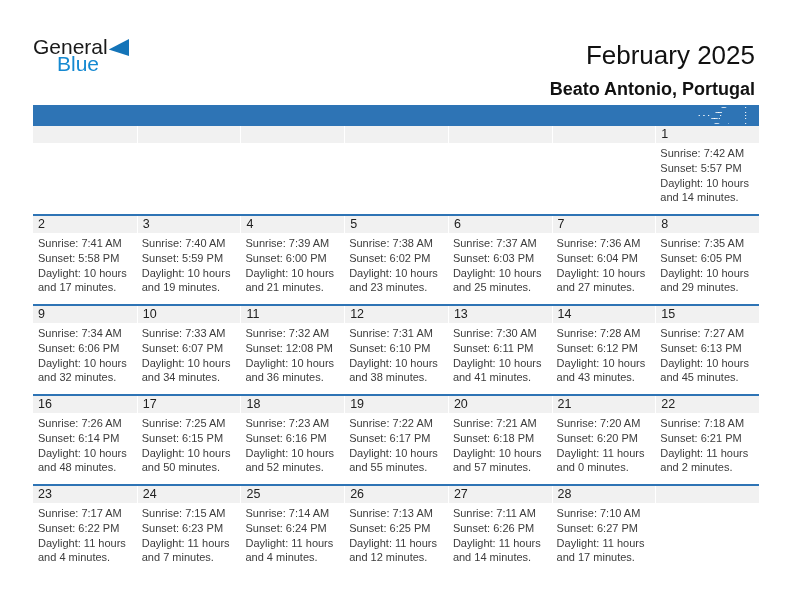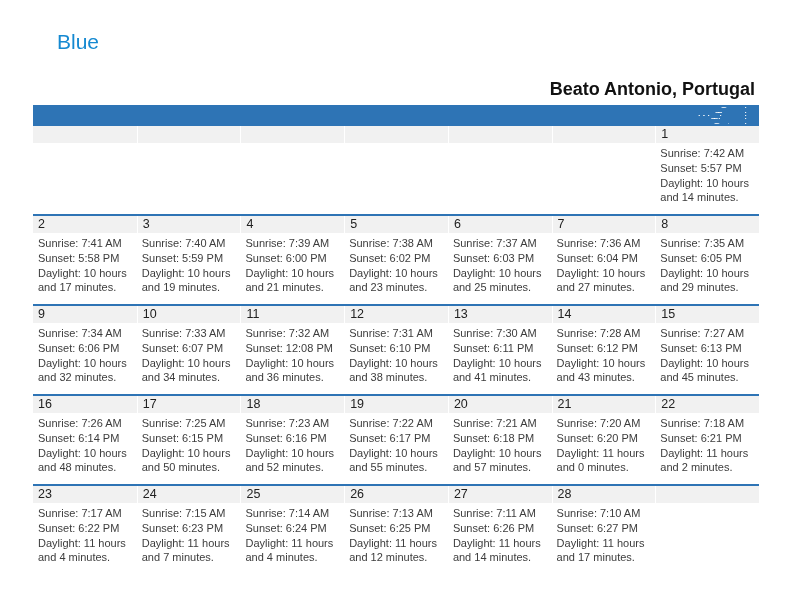--- a/index.html
+++ b/index.html
@@ -29,23 +29,28 @@
             font-size:12.5px;color:#222;padding-left:5px;}
   .cell + .cell .day-band{border-left:1px solid #ffffff;}
   .cell-details{padding:3px 3px 0 5px;font-size:11px;line-height:14.8px;color:#3c3c3c;}
 </style>
 </head>
 <body>
 
 <div class="page">
 
   <div class="logo">
+    <div class="logo-top">
+      <span class="logo-general">General</span>
+      <span class="logo-triangle"></span>
+    </div>
     <div class="logo-blue">Blue</div>
   </div>
 
+  <div class="title">February 2025</div>
   <div class="subtitle">Beato Antonio, Portugal</div>
 
   <div class="calendar">
     <div class="weekday-row">
         <div class="weekday">Sunday</div>
         <div class="weekday">Monday</div>
         <div class="weekday">Tuesday</div>
         <div class="weekday">Wednesday</div>
         <div class="weekday">Thursday</div>
         <div class="weekday">Friday</div>

